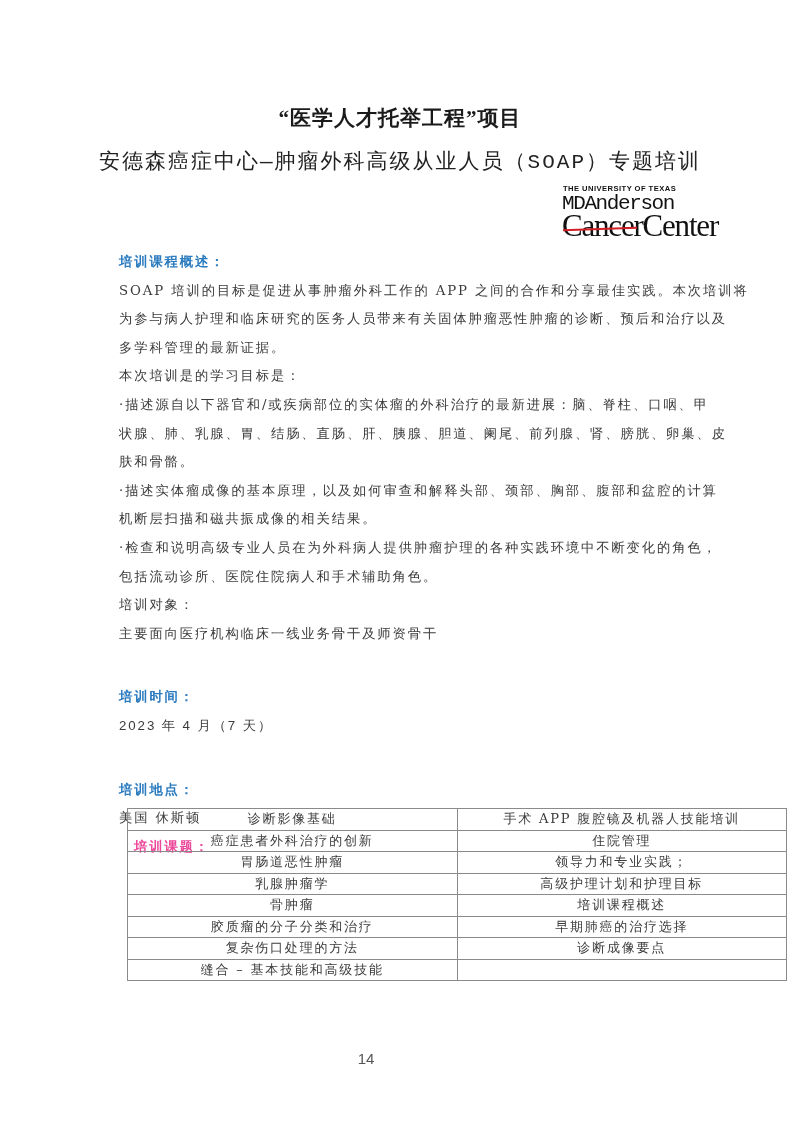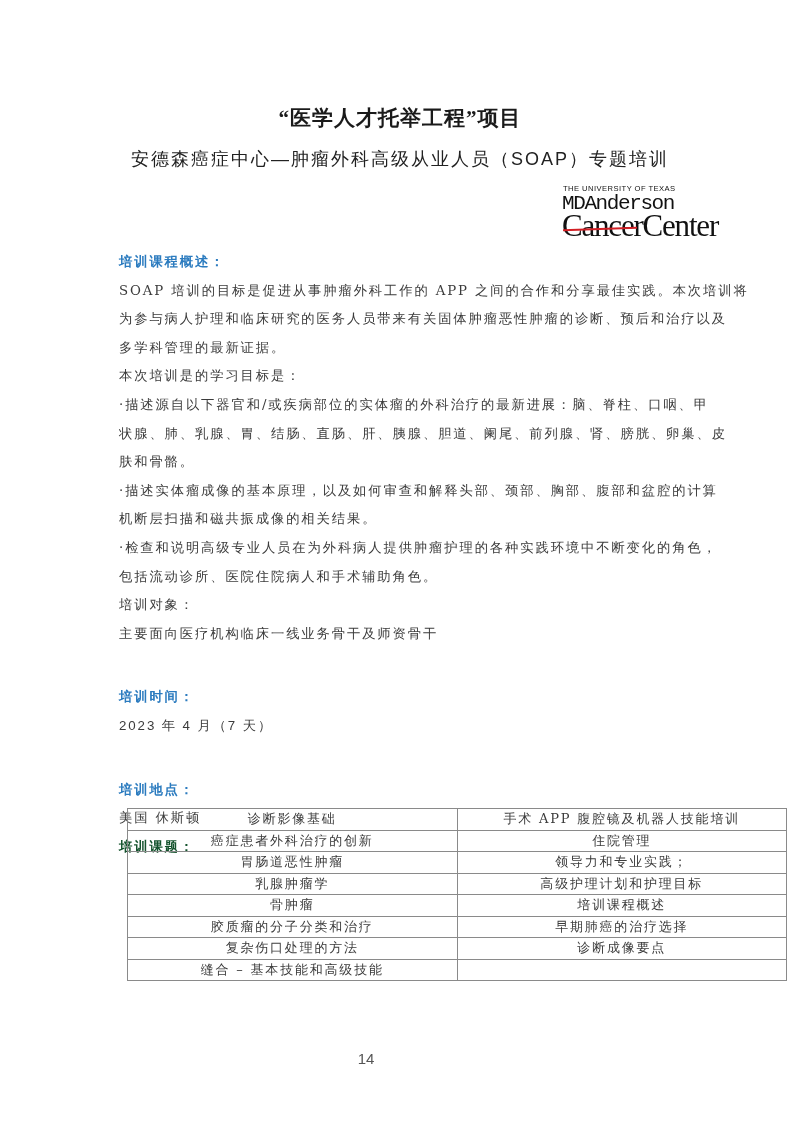--- a/index.html
+++ b/index.html
@@ -26,37 +26,37 @@
       font-size: 21px;
       color: #1a1a1a;
       letter-spacing: 1px;
     }
     .subtitle {
       position: absolute;
       left: 0;
       width: 800px;
       top: 147px;
       text-align: center;
-      font-family: Liberation Sans, sans-serif;
-      font-size: 18px;
+      font-family: Liberation Mono, monospace;
+      font-size: 21px;
       color: #222222;
       letter-spacing: 2px;
     }
     .logo {
       position: absolute;
       left: 562px;
       top: 184px;
       width: 158px;
       height: 56px;
       color: #111111;
     }
     .logo-top {
       font-family: "Liberation Sans", sans-serif;
       font-size: 7.6px;
-      font-weight: normal;
+      font-weight: bold;
       letter-spacing: 0.45px;
       line-height: 9px;
       white-space: nowrap;
       padding-left: 1px;
     }
     .logo-md {
       font-family: Liberation Mono, monospace;
       font-size: 21px;
       line-height: 22px;
       letter-spacing: -1.4px;
@@ -93,22 +93,23 @@
       letter-spacing: 1.9px;
       white-space: nowrap;
       color: #3b3b3b;
     }
     .heading-blue {
       color: #2b7bbf;
       font-weight: bold;
       margin-top: 35px;
     }
     .heading-black {
-      color: #14532d;
-      font-weight: bold;
+      color: #ec4899;
+      font-weight: bold;
+      margin-left: 15px;
     }
     .plain {
       font-family: "Liberation Sans", "DejaVu Sans", sans-serif;
     }
     table.topics {
       position: absolute;
       left: 127px;
       top: 808px;
       width: 660px;
       border-collapse: collapse;

